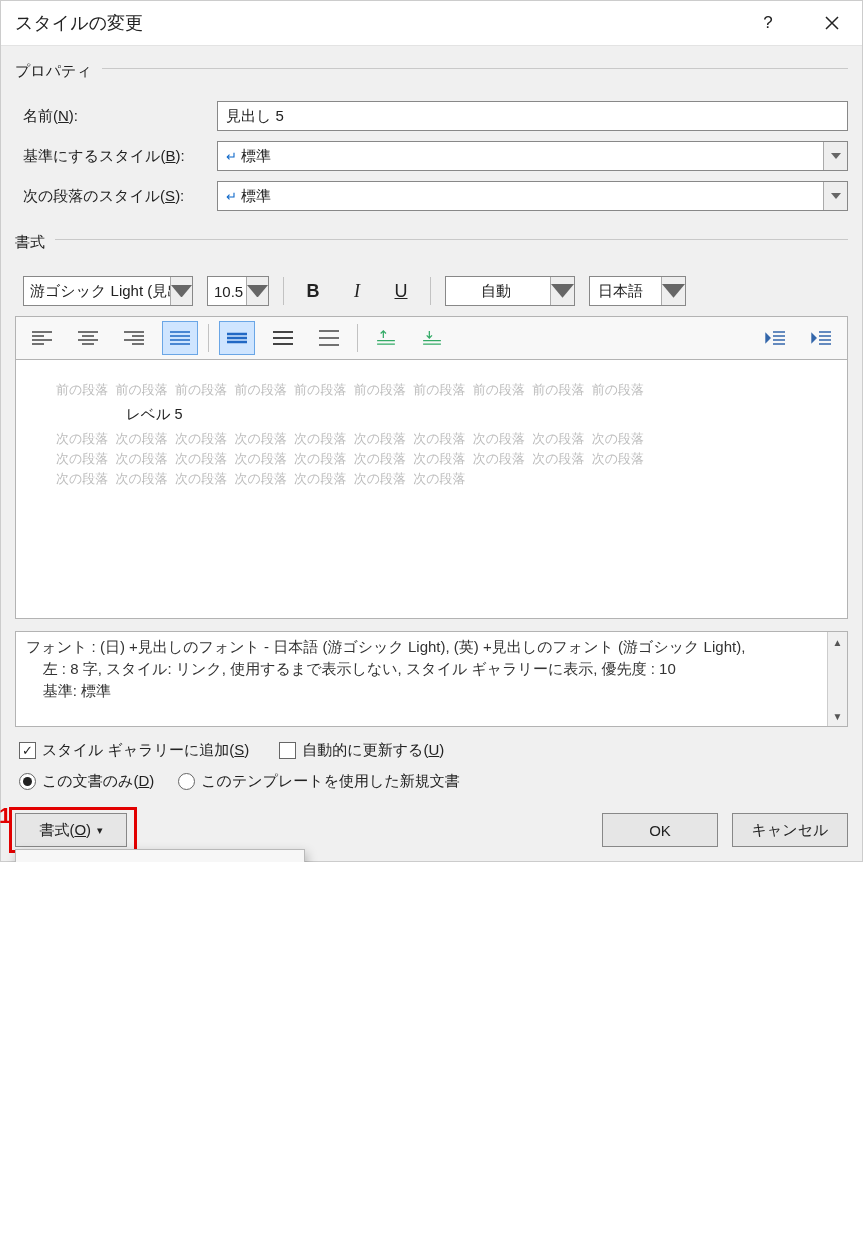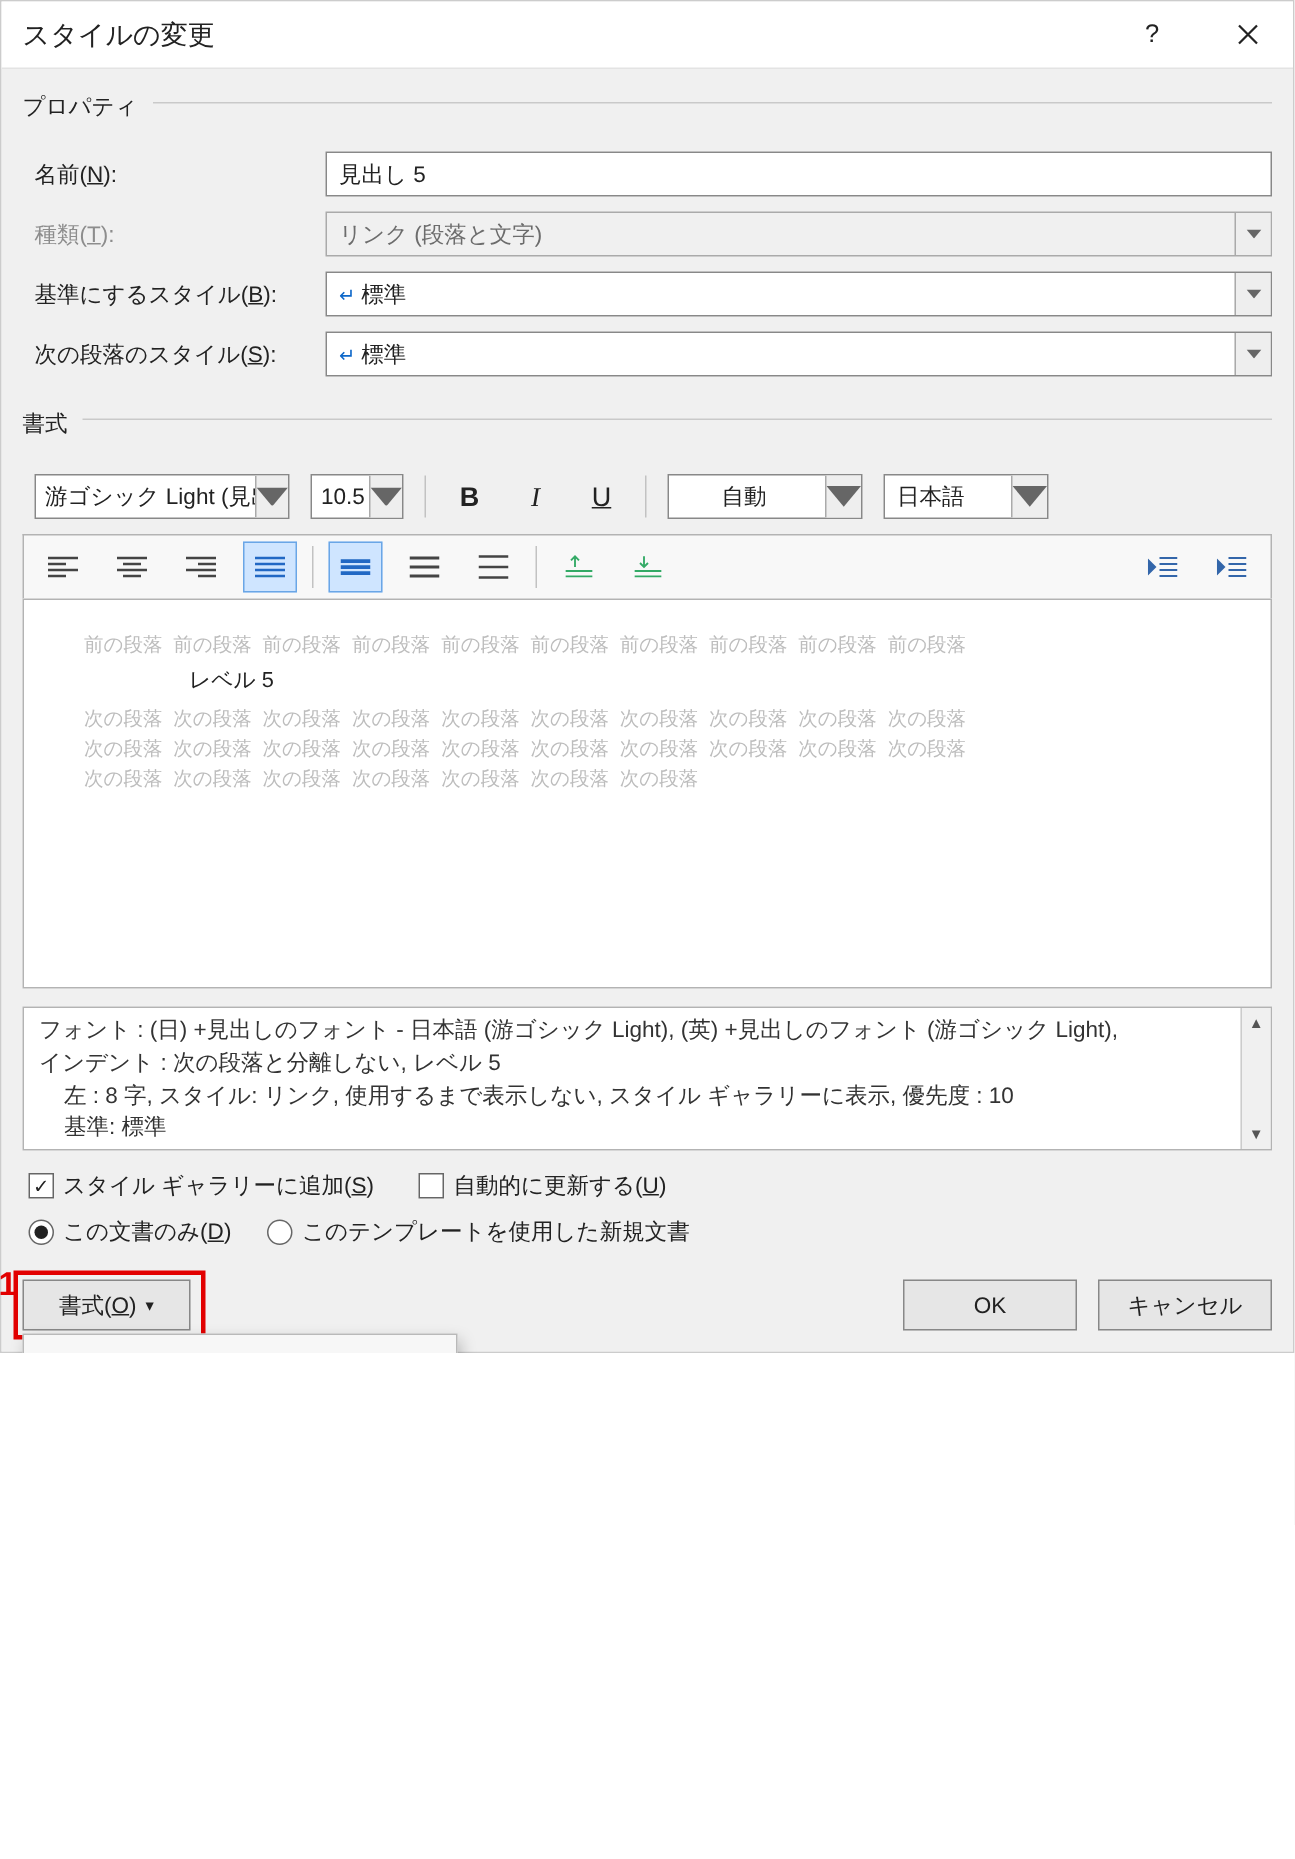--- a/index.html
+++ b/index.html
@@ -61,21 +61,21 @@
     display:flex; align-items:center; gap:14px;
     margin:14px 0 10px 8px;
   }
   .fontbox { width:170px; height:30px; border:1px solid #888; background:#fff; position:relative; padding:2px 26px 2px 6px; display:flex; align-items:center; font-size:15px; overflow:hidden; white-space:nowrap;}
   .sizebox { width:62px; height:30px; border:1px solid #888; background:#fff; position:relative; padding:2px 22px 2px 6px; display:flex; align-items:center; font-size:15px;}
   .fontbox .arrow, .sizebox .arrow { position:absolute; right:0; top:0; bottom:0; width:22px; border-left:1px solid #aaa; background:#eee; display:flex; align-items:center; justify-content:center;}
   .sep { width:1px; height:28px; background:#c2c2c2; }
   .tbtn { width:30px; height:30px; display:flex; align-items:center; justify-content:center; font-size:18px; }
   .colorbox { width:130px; height:30px; border:1px solid #888; background:#fff; position:relative; display:flex; align-items:center; justify-content:center; font-size:15px; padding-right:28px;}
   .colorbox .arrow { position:absolute; right:0; top:0; bottom:0; width:24px; border-left:1px solid #aaa; background:#eee; display:flex; align-items:center; justify-content:center;}
-  .langbox { width:110px; height:30px; border:1px solid #888; background:#fff; position:relative; display:flex; align-items:center; padding:2px 26px 2px 8px; font-size:15px;}
+  .langbox { width:97px; height:30px; border:1px solid #888; background:#fff; position:relative; display:flex; align-items:center; padding:2px 26px 2px 8px; font-size:15px;}
   .langbox .arrow { position:absolute; right:0; top:0; bottom:0; width:24px; border-left:1px solid #aaa; background:#eee; display:flex; align-items:center; justify-content:center;}
 
   
   .para-toolbar {
     border:1px solid #b3b3b3; border-bottom:none;
     background:#f8f8f8;
     display:flex; align-items:center; gap:10px;
     padding:4px 8px; margin:8px 0 0 0;
   }
   .pbtn { width:36px; height:34px; display:flex; align-items:center; justify-content:center; border:1px solid transparent;}
@@ -156,31 +156,20 @@
     <div class="group-head">
       <div class="group-label">プロパティ</div>
       <div class="hr-thin"></div>
     </div>
 
     <div class="row">
       <div class="lbl"><span>名前(<u>N</u>):</span></div>
       <div class="textfield">見出し 5</div>
     </div>
 
-    <div class="row">
-      <div class="lbl" style="color:#8d8d8d;"><span>種類(<u>T</u>):</span></div>
-      <div class="combo disabled">
-        <span>リンク (段落と文字)</span>
-        <span class="arrow">
-            <svg viewBox="0 0 10 6">
-              <path d="M0 0 L5 6 L10 0" fill="#666"></path>
-            </svg>
-          </span>
-      </div>
-    </div>
 
     <div class="row">
       <div class="lbl"><span>基準にするスタイル(<u>B</u>):</span></div>
       <div class="combo">
         <span class="pre-icon">↵</span>
         <span>標準</span>
         <span class="arrow">
             <svg viewBox="0 0 10 6">
               <path d="M0 0 L5 6 L10 0" fill="#666"></path>
             </svg>
@@ -311,21 +300,20 @@
       <div class="pgh">前の段落  前の段落  前の段落  前の段落  前の段落  前の段落  前の段落  前の段落  前の段落  前の段落</div>
       <div class="sample">レベル 5</div>
       <div class="pgh">次の段落  次の段落  次の段落  次の段落  次の段落  次の段落  次の段落  次の段落  次の段落  次の段落</div>
       <div class="pgh">次の段落  次の段落  次の段落  次の段落  次の段落  次の段落  次の段落  次の段落  次の段落  次の段落</div>
       <div class="pgh">次の段落  次の段落  次の段落  次の段落  次の段落  次の段落  次の段落</div>
     </div>
 
     <div class="descbox">
       <div class="inner">
         <div>フォント : (日) +見出しのフォント - 日本語 (游ゴシック Light), (英) +見出しのフォント (游ゴシック Light),</div>
-        <div>インデント : 次の段落と分離しない, レベル 5</div>
         <div>&nbsp;&nbsp;&nbsp;&nbsp;左 :  8 字, スタイル: リンク, 使用するまで表示しない, スタイル ギャラリーに表示, 優先度 : 10</div>
         <div>&nbsp;&nbsp;&nbsp;&nbsp;基準: 標準</div>
       </div>
       <div class="scroll">
         <div class="up">▲</div>
         <div class="track"></div>
         <div class="down">▼</div>
       </div>
     </div>
 

